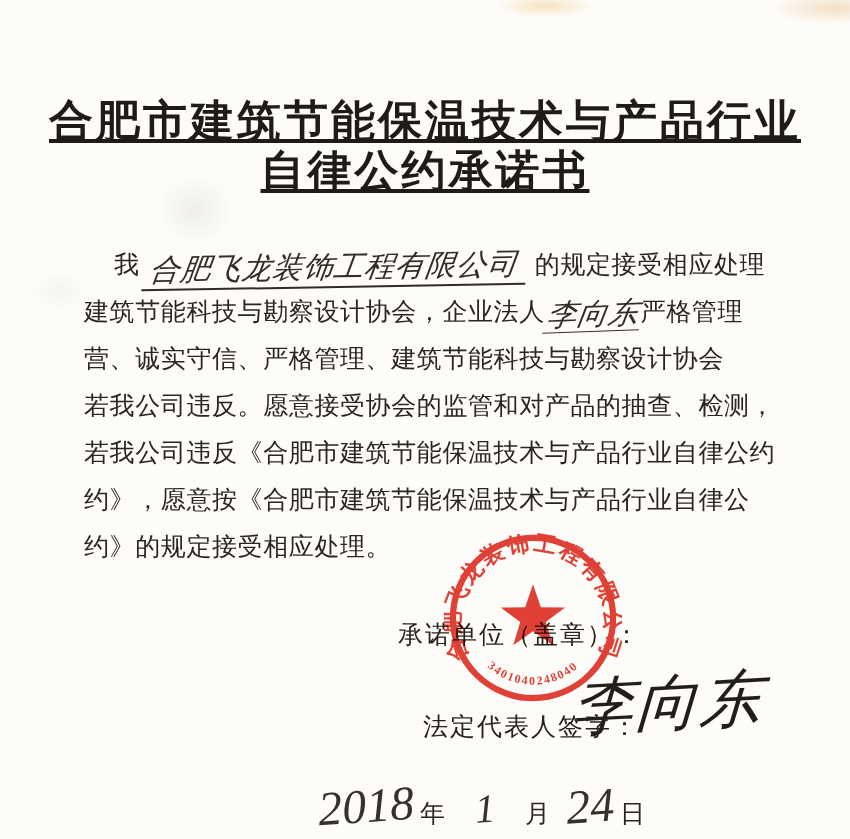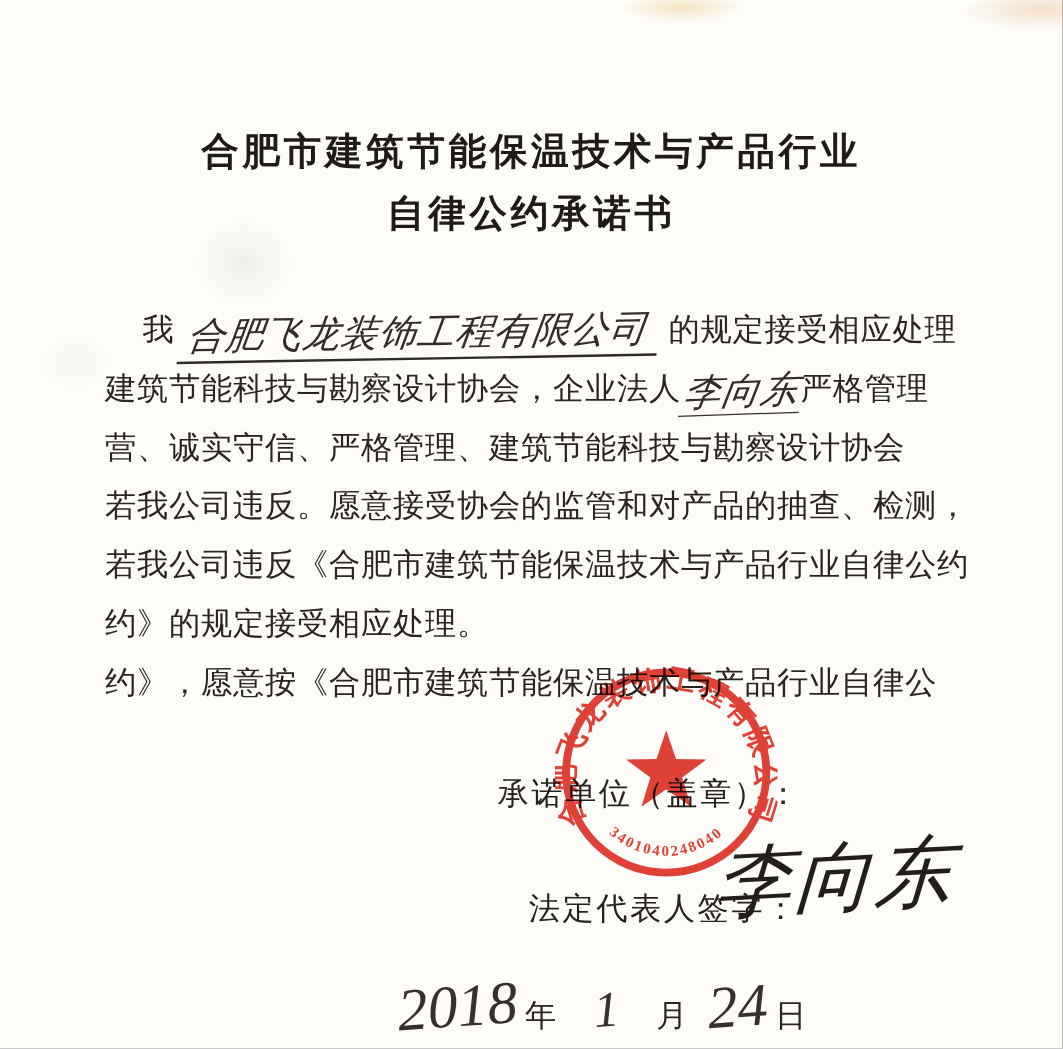--- a/index.html
+++ b/index.html
@@ -13,22 +13,23 @@
     background:
       radial-gradient(ellipse 70px 16px at 545px 6px, rgba(235,198,125,.45), transparent 70%),
       radial-gradient(ellipse 90px 22px at 835px 8px, rgba(228,178,120,.4), transparent 72%),
       radial-gradient(ellipse 55px 50px at 195px 210px, rgba(208,202,190,.28), transparent 70%),
       radial-gradient(ellipse 40px 30px at 60px 290px, rgba(215,210,200,.18), transparent 70%),
       #fdfcf8;
   }
   .title-block {
     position:absolute; top:97px; left:0; right:0;
     text-align:center; font-weight:bold;
-    font-size:30px; line-height:50px; letter-spacing:3px;
+    font-size:44px; line-height:50px; letter-spacing:3px;
     color:#1f1c18;
+    text-decoration:underline;
   }
   .body-block {
     position:absolute; top:241px; left:84px; width:690px;
     font-size:25px; color:#2a261f;
   }
   .bline {
     height:47px; line-height:47px;
     letter-spacing:0.6px; white-space:nowrap;
   }
   .hand {
@@ -96,22 +97,22 @@
   <div class="body-block">
     <div class="bline" style="padding-left:30px;">
       <span>我</span><span class="hand hand-company">合肥飞龙装饰工程有限公司</span><span>的规定接受相应处理</span>
     </div>
     <div class="bline">
       <span>建筑节能科技与勘察设计协会，企业法人</span><span class="hand hand-person">李向东</span><span>严格管理</span>
     </div>
     <div class="bline">营、诚实守信、严格管理、建筑节能科技与勘察设计协会</div>
     <div class="bline">若我公司违反。愿意接受协会的监管和对产品的抽查、检测，</div>
     <div class="bline">若我公司违反《合肥市建筑节能保温技术与产品行业自律公约</div>
+    <div class="bline">约》，愿意按《合肥市建筑节能保温技术与产品行业自律公</div>
     <div class="bline">约》的规定接受相应处理。</div>
-    <div class="bline">约》，愿意按《合肥市建筑节能保温技术与产品行业自律公</div>
   </div>
 
   <div class="unit-line">承诺单位（盖章）：</div>
 
   <svg class="stamp" viewBox="0 0 200 200">
     <defs>
       <path id="arcTop" d="M 22,132 A 82,82 0 1 1 178,132" fill="none"></path>
       <path id="arcBottom" d="M 36,140 A 76,76 0 0 0 164,140" fill="none"></path>
     </defs>
     <circle cx="100" cy="100" r="90" fill="none" stroke="#df3328" stroke-width="7"></circle>

